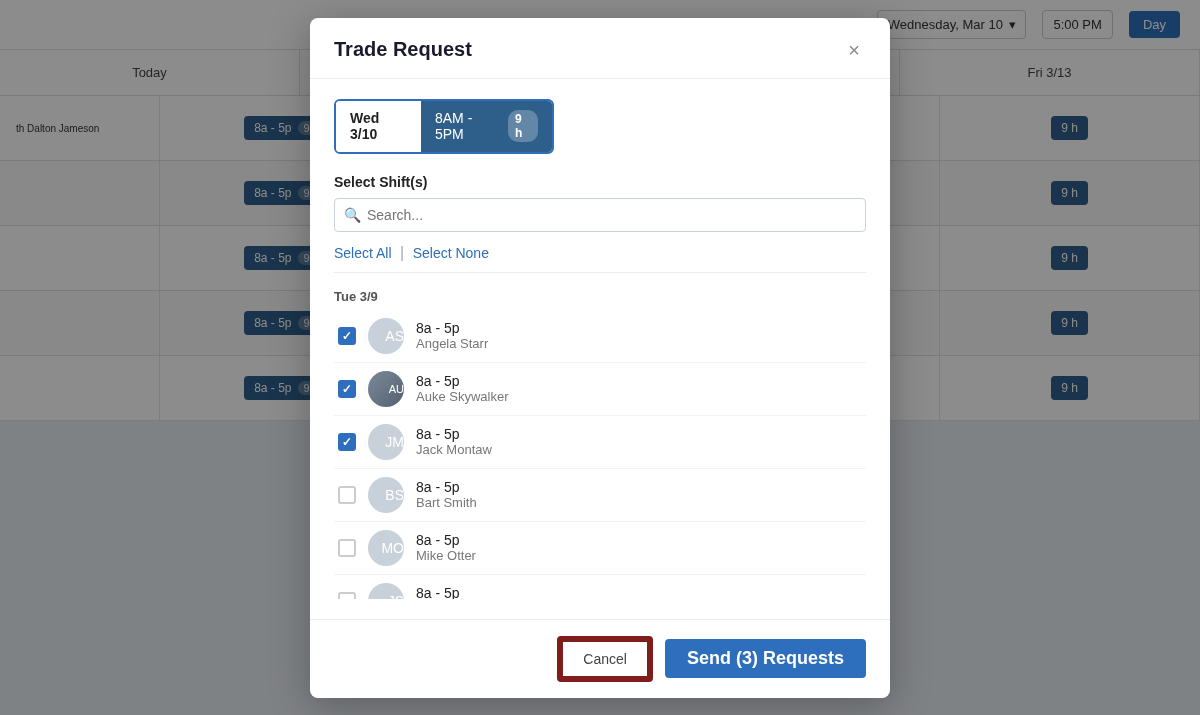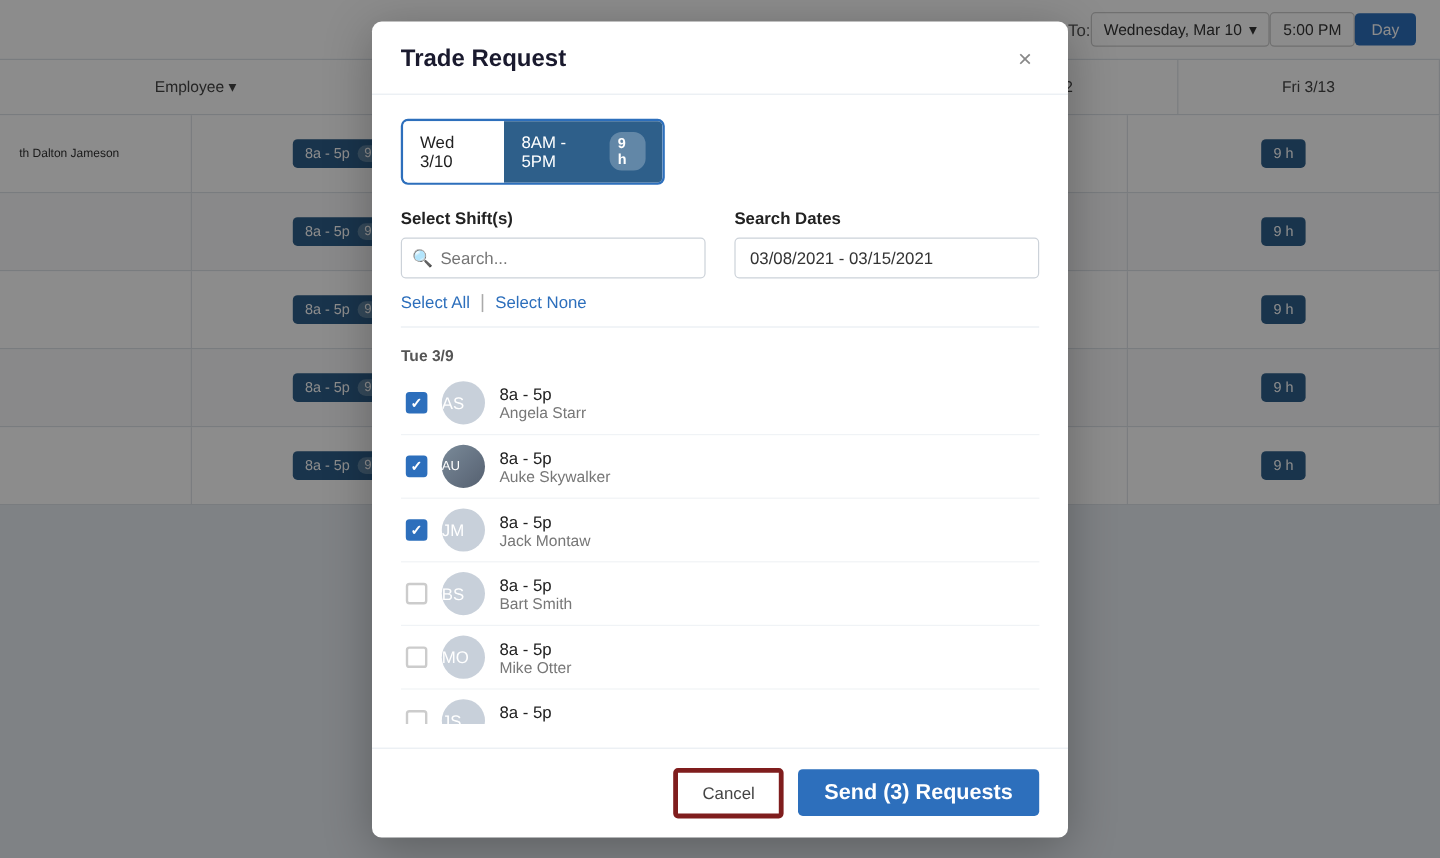--- a/index.html
+++ b/index.html
@@ -20,21 +20,21 @@
       display: flex;
       flex-direction: column;
     }
     .bg-top-bar {
       height: 50px;
       background: #fff;
       border-bottom: 1px solid #dde2e8;
       display: flex;
       align-items: center;
       padding: 0 20px;
-      gap: 0;
+      gap: 16px;
       justify-content: flex-end;
     }
     .bg-to-label {
       color: #555;
       font-size: 14px;
     }
     .bg-date-select {
       border: 1px solid #ccc;
       border-radius: 4px;
       padding: 6px 10px;
@@ -180,21 +180,21 @@
       align-items: center;
       border: 2px solid #2d6fbc;
       border-radius: 6px;
       overflow: hidden;
       width: 220px;
       margin-bottom: 20px;
     }
     .shift-card-date {
       padding: 12px 14px;
       font-size: 14px;
-      font-weight: 400;
+      font-weight: 700;
       color: #222;
       background: #fff;
     }
     .shift-card-time {
       background: #2e5f8a;
       color: #fff;
       padding: 12px 14px;
       font-size: 14px;
       font-weight: 500;
       display: flex;
@@ -328,21 +328,21 @@
     }
     .avatar-circle {
       width: 36px;
       height: 36px;
       border-radius: 50%;
       background: #c8d0da;
       flex-shrink: 0;
       overflow: hidden;
       display: flex;
       align-items: center;
-      justify-content: flex-start;
+      justify-content: flex-end;
       font-size: 14px;
       color: #fff;
     }
     .avatar-circle.has-photo {
       background: #8a9aaa;
     }
     .shift-info { flex: 1; }
     .shift-time-label {
       font-size: 14px;
       font-weight: 500;
@@ -357,21 +357,21 @@
     .modal-footer {
       padding: 16px 24px;
       border-top: 1px solid #e8edf2;
       display: flex;
       align-items: center;
       justify-content: flex-end;
       gap: 12px;
     }
     .btn-cancel {
       background: #fff;
-      border: 4px solid #7f1d1d;
+      border: 6px solid #7f1d1d;
       border-radius: 4px;
       padding: 9px 20px;
       font-size: 14px;
       color: #444;
       cursor: pointer;
     }
     .btn-send {
       background: #2d6fbc;
       border: none;
       border-radius: 4px;
@@ -391,23 +391,20 @@
     <div class="bg-date-select">
       <span>Wednesday, Mar 10</span>
       <span>▾</span>
     </div>
     <div class="bg-time-select">
       <span>5:00 PM</span>
     </div>
     <button class="bg-day-btn">Day</button>
   </div>
   <div class="bg-nav-row">
-    <div class="bg-nav-cell wide">
-        <span>Employee ▾</span>
-      </div>
     <div class="bg-nav-cell">
         <span>Today</span>
       </div>
     <div class="bg-nav-cell"></div>
     <div class="bg-nav-cell">
         <span>Fri 3/12</span>
       </div>
     <div class="bg-nav-cell">
         <span>Fri 3/13</span>
       </div>
@@ -517,24 +514,20 @@
       </div>
 
       <div class="two-col">
         <div class="col-left">
           <div class="section-label">Select Shift(s)</div>
           <div class="search-wrapper">
             <span class="search-icon-span">🔍</span>
             <input class="search-input" type="text" placeholder="Search..." style="">
           </div>
         </div>
-        <div class="col-right">
-          <div class="section-label">Search Dates</div>
-          <input class="date-range-input" type="text" value="03/08/2021 - 03/15/2021" style="">
-        </div>
       </div>
 
       <div class="select-all-row">
         <a class="select-link">Select All</a>
         <span class="select-divider">|</span>
         <a class="select-link">Select None</a>
       </div>
 
       <div class="shift-list-container">
         <div class="date-group-label">Tue 3/9</div>

